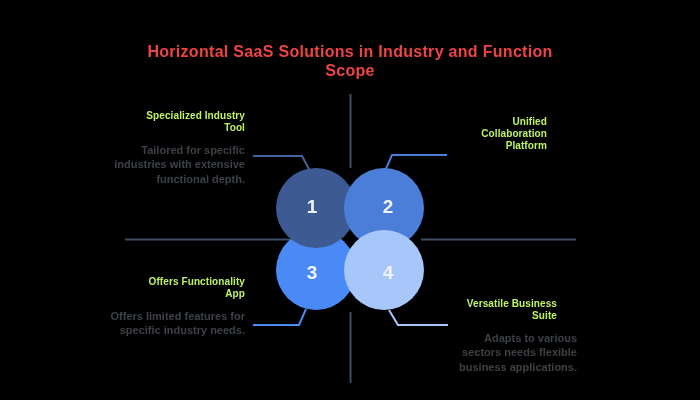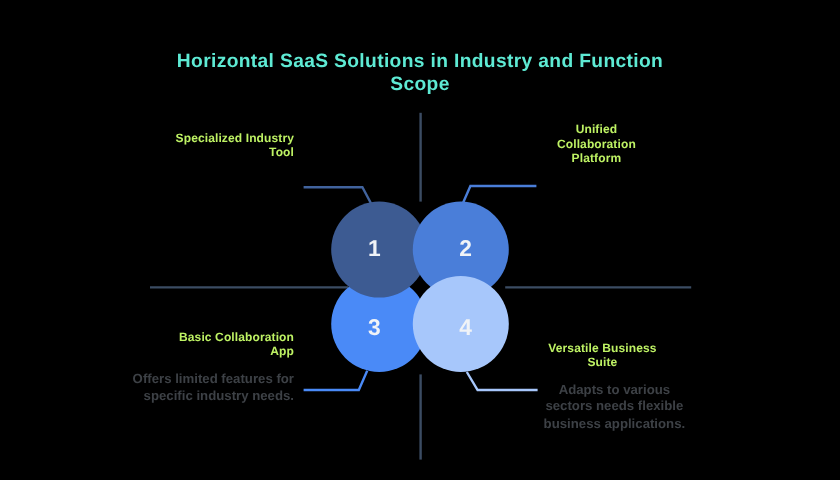--- a/index.html
+++ b/index.html
@@ -17,21 +17,21 @@
   .title {
     position: absolute;
     top: 42px; left: 50%;
     transform: translateX(-50%);
     width: 440px;
     text-align: center;
     font-size: 16px;
     font-weight: bold;
     letter-spacing: 0.3px;
     line-height: 19px;
-    color: #5eead4;
+    color: #ef4444;
   }
   .diagram-svg {
     position: absolute;
     top: 0; left: 0;
     width: 700px; height: 400px;
   }
   .num {
     font-family: "Liberation Sans", sans-serif;
     font-size: 19px;
     font-weight: bold;
@@ -48,21 +48,21 @@
   }
   .label .desc {
     margin-top: 9px;
     font-size: 11px;
     font-weight: bold;
     line-height: 1.3;
     color: #3d4146;
   }
   .label.align-right { text-align: right; }
   .label.align-right .heading, .label.align-right .desc { margin-left: auto; }
-  .label.align-left { text-align: center; }
+  .label.align-left { text-align: right; margin-top: 13px; }
 
   .label-1 { right: 455px; top: 110px; width: 160px; }
   .label-1 .heading { max-width: 100px; }
   .label-1 .desc { max-width: 150px; }
 
   .label-2 { left: 447px; top: 103px; width: 140px; }
   .label-2 .heading { max-width: 100px; }
   .label-2 .desc { max-width: 120px; }
 
   .label-3 { right: 455px; top: 276px; width: 160px; }
@@ -98,28 +98,29 @@
     <circle cx="384" cy="270" r="40" fill="#a7c7fb"></circle>
 
     <text class="num" x="312" y="213" text-anchor="middle" fill="#f0f3f7">1</text>
     <text class="num" x="388" y="213" text-anchor="middle" fill="#f0f3f7">2</text>
     <text class="num" x="312" y="279" text-anchor="middle" fill="#f0f3f7">3</text>
     <text class="num" x="388" y="279" text-anchor="middle" fill="#f0f3f7">4</text>
   </svg>
 
   <div class="label label-1 align-right">
     <div class="heading">Specialized Industry Tool</div>
+    <div class="desc">Tailored for specific industries with extensive functional depth.</div>
   </div>
 
   <div class="label label-2 align-left">
     <div class="heading">Unified Collaboration Platform</div>
   </div>
 
   <div class="label label-3 align-right">
-    <div class="heading">Basic Collaboration App</div>
+    <div class="heading">Offers Functionality App</div>
     <div class="desc">Offers limited features for specific industry needs.</div>
   </div>
 
   <div class="label label-4 align-left">
     <div class="heading">Versatile Business Suite</div>
     <div class="desc">Adapts to various sectors needs flexible business applications.</div>
   </div>
 
 </div>
 

